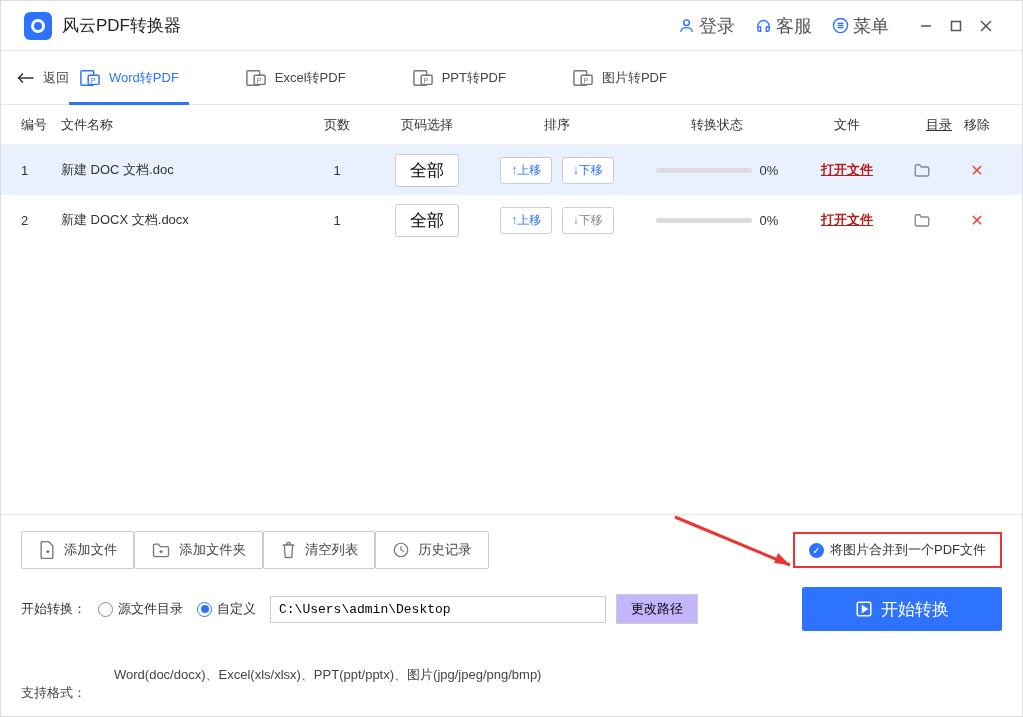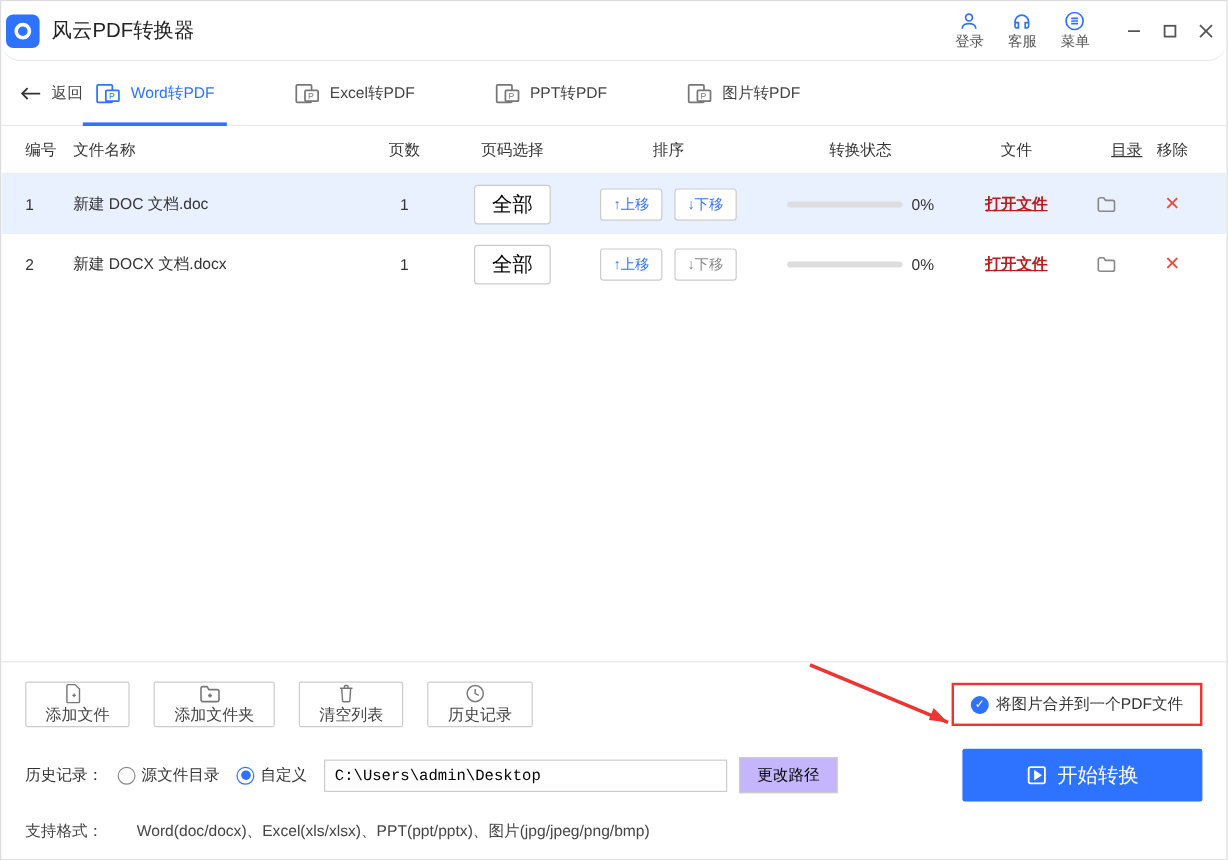--- a/index.html
+++ b/index.html
@@ -1,24 +1,24 @@
 <!DOCTYPE html>
 <html><head>
 <meta charset="utf-8">
 <style>
 * { box-sizing: border-box; margin: 0; padding: 0; }
 body { font-family: "Microsoft YaHei", "PingFang SC", Arial, sans-serif; font-size: 13px; color: #333; width: 1023px; height: 717px; overflow: hidden; background: #fff; border: 1px solid #ddd; display: flex; flex-direction: column; }
 
 
-.titlebar { height: 50px; display: flex; align-items: center; padding: 0 4px; border-bottom: 1px solid #e8e8e8; border-radius: 16px; }
+.titlebar { height: 50px; display: flex; align-items: center; padding: 0 23px; border-bottom: 1px solid #e8e8e8; }
 .app-logo { width: 28px; height: 28px; border-radius: 6px; background: #2e73ff; display: flex; align-items: center; justify-content: center; margin-right: 10px; }
 .app-logo-inner { width: 14px; height: 14px; border: 3px solid #fff; border-radius: 50%; }
 .app-title { font-size: 17px; color: #222; }
 .titlebar-spacer { flex: 1; }
-.titlebar-item { display: flex; align-items: flex-end; margin-right: 20px; color: #555; cursor: pointer; font-size: 12px; flex-direction: column; }
+.titlebar-item { display: flex; align-items: center; margin-right: 20px; color: #555; cursor: pointer; font-size: 18px; }
 .titlebar-item svg { margin-right: 4px; }
 .win-btn { width: 26px; height: 26px; display: flex; align-items: center; justify-content: center; color: #666; cursor: pointer; margin-left: 4px; }
 
 
 .tabbar { height: 54px; display: flex; align-items: center; padding: 0 16px; border-bottom: 1px solid #e8e8e8; }
 .back-btn { display: flex; align-items: center; color: #444; cursor: pointer; }
 .tab { display: flex; align-items: center; padding: 0 10px; margin-right: 46px; height: 54px; cursor: pointer; color: #444; position: relative; }
 .tab.active { color: #2e73ff; }
 .tab.active::after { content: ""; position: absolute; left: 0; right: 0; bottom: 0; height: 2.5px; background: #2e73ff; }
 .tab-icon { margin-right: 8px; display:flex; }
@@ -45,38 +45,38 @@
 .sort-btn.disabled { color: #888; }
 .progress-wrap { display: flex; align-items: center; justify-content: center; gap: 8px; }
 .progress-bar { width: 96px; height: 5px; background: #ddd; border-radius: 3px; }
 .link-cell { color: #b91c1c; text-decoration: underline; cursor: pointer; font-weight: bold; }
 .dir-icon { color: #888; cursor: pointer; display:flex; justify-content:center; }
 .remove-x { color: #e74c3c; cursor: pointer; font-size: 16px; }
 
 
 .footer { border-top: 1px solid #e8e8e8; padding: 16px 20px 14px 20px; }
 .footer-row1 { display: flex; align-items: center; margin-bottom: 18px; }
-.footer-btn { border: 1px solid #ccc; background: #fff; padding: 0 16px; height: 38px; display:flex; align-items:center; cursor: pointer; margin-right: 20px; border-radius: 2px; color:#444;flex-direction:column; }
+.footer-btn { border: 1px solid #ccc; background: #fff; padding: 0 16px; height: 38px; display:flex; align-items:center; cursor: pointer; margin-right: 0; border-radius: 2px; color:#444; }
 .footer-btn svg { margin-right: 8px; }
 .merge-box { margin-left: auto; border: 2px solid #e33; padding: 7px 14px; display: flex; align-items: center; color: #333; position: relative; }
 .check-circle { width: 15px; height: 15px; border-radius: 50%; background: #2e73ff; margin-right: 6px; display:flex; align-items:center; justify-content:center; color:#fff; font-size:10px; }
 
 .footer-row2 { display: flex; align-items: center; margin-bottom: 16px; position:relative; }
 .out-label { margin-right: 12px; color:#333; }
 .radio-wrap { display: flex; align-items: center; margin-right: 14px; cursor:pointer; }
 .radio { width: 15px; height: 15px; border: 1.5px solid #888; border-radius: 50%; margin-right: 5px; display:flex; align-items:center; justify-content:center; }
 .radio.checked { border-color: #2e73ff; }
 .radio.checked::after { content:""; width:8px; height:8px; background:#2e73ff; border-radius:50%; }
 .path-input { border: 1px solid #ccc; padding: 5px 8px; width: 336px; font-size: 13px; margin-right: 10px; font-family: Liberation Mono, monospace; }
 .change-btn { border:1px solid #ccc; background:#c4b5fd; padding:5px 14px; cursor:pointer; font-size:13px; }
 .start-btn { margin-left: auto; background: #2e73ff; color: #fff; border: none; width: 200px; height: 44px; font-size: 17px; cursor: pointer; display:flex; align-items:center; justify-content:center; border-radius:2px; }
 .start-btn svg { margin-right: 8px; }
 
 .footer-row3 { display:flex; align-items:center; color:#444; }
-.format-label { margin-right: 28px; }
+.format-label { margin-right: 28px; margin-top: 37px; }
 
 .arrow-svg { position:absolute; right: 192px; bottom: 54px; pointer-events:none; }
 </style>
 </head>
 <body>
 
 <div class="titlebar">
   <div class="app-logo">
       <div class="app-logo-inner"></div>
     </div>
@@ -268,21 +268,21 @@
         </svg>
         <span>历史记录</span>
       </button>
     <div class="merge-box">
       <span class="check-circle">✓</span>
       <span>将图片合并到一个PDF文件</span>
     </div>
   </div>
 
   <div class="footer-row2">
-    <span class="out-label">历史记录：</span>
+    <span class="out-label">开始转换：</span>
     <div class="radio-wrap">
         <span class="radio"></span>
         <span>源文件目录</span>
       </div>
     <div class="radio-wrap">
         <span class="radio checked"></span>
         <span>自定义</span>
       </div>
     <input class="path-input" value="C:\Users\admin\Desktop" style="">
     <button class="change-btn">更改路径</button>

